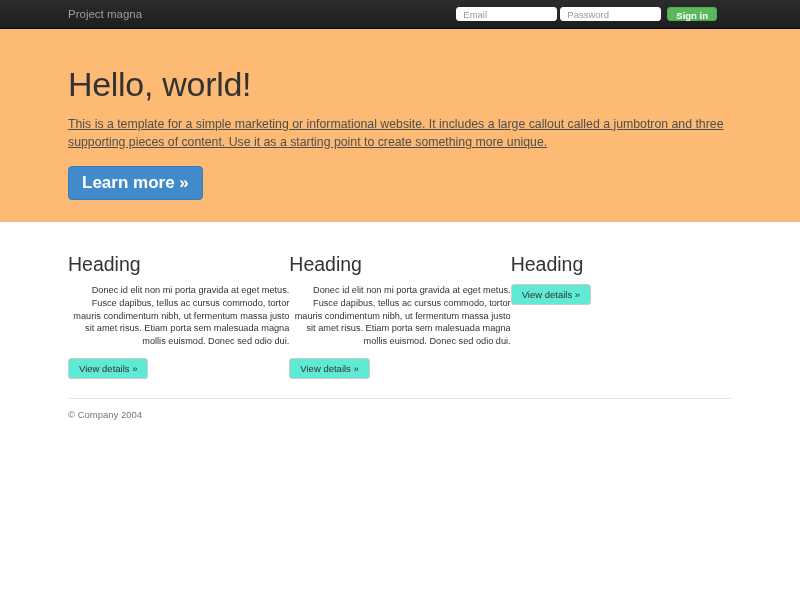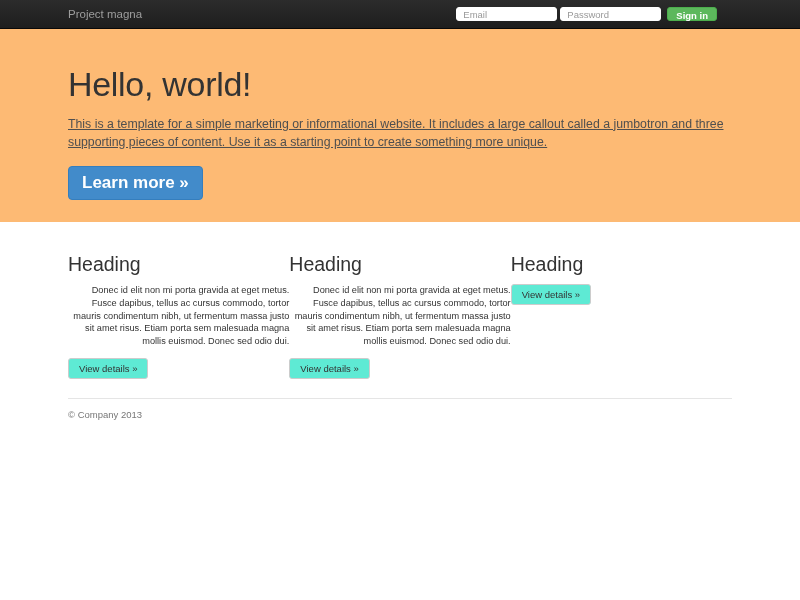--- a/index.html
+++ b/index.html
@@ -125,15 +125,15 @@
 
     <div class="col">
       <h3>Heading</h3>
       <a class="btn-details">View details »</a>
     </div>
 
   </div>
 
   <footer class="page-footer">
     <hr>
-    <p>© Company 2013</p>
+    <p>© Company 2004</p>
   </footer>
 </main>
 
 </body></html>

